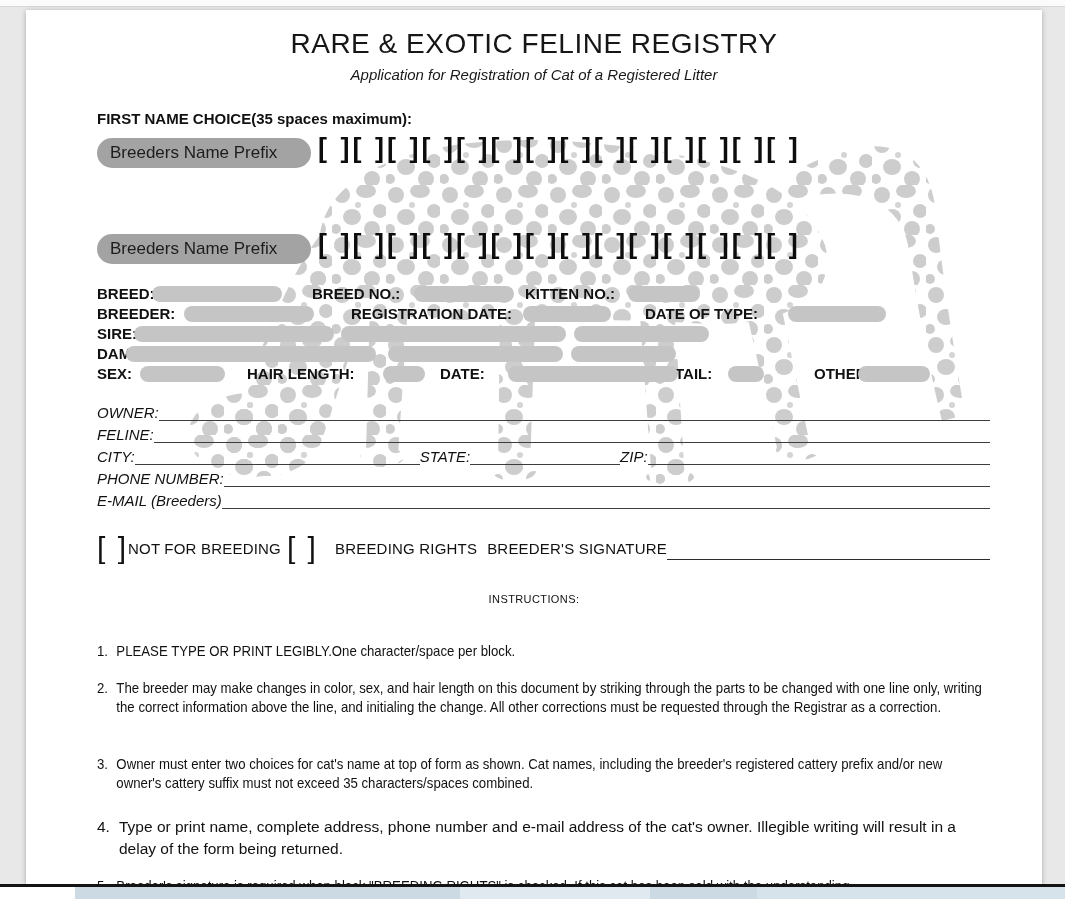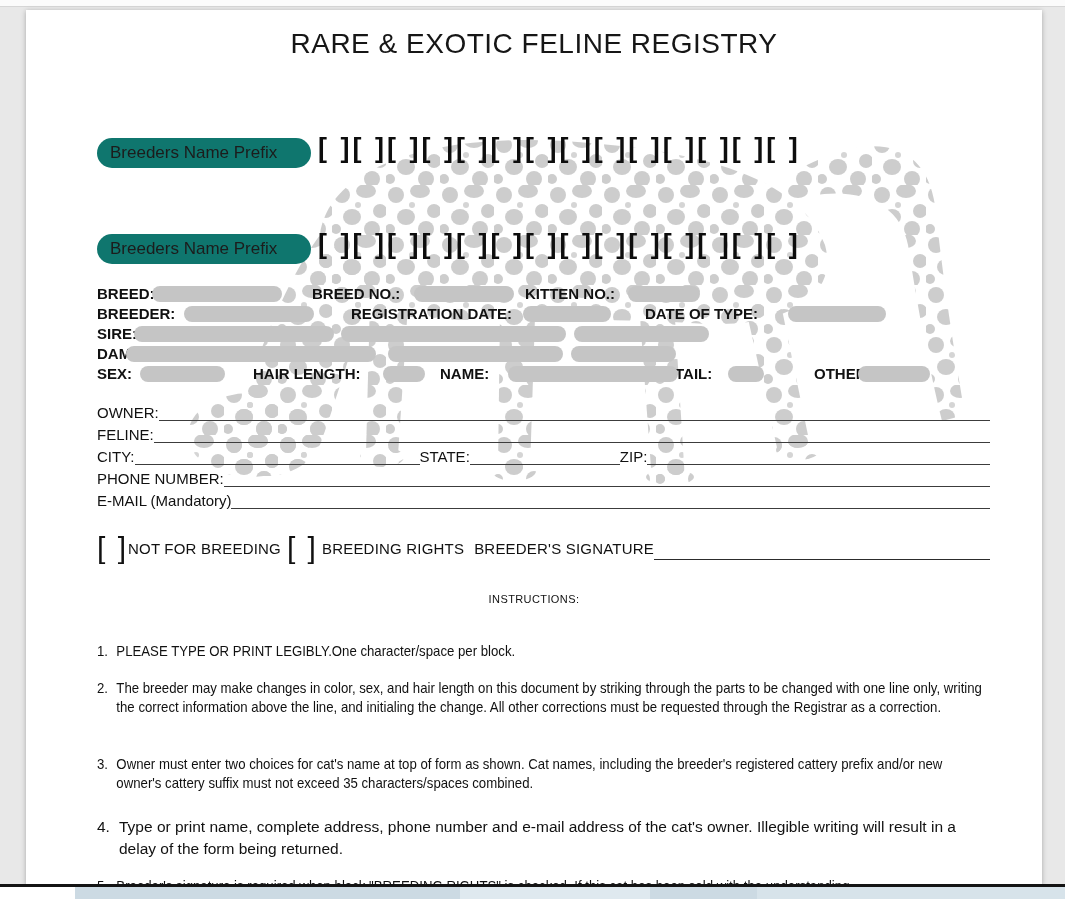--- a/index.html
+++ b/index.html
@@ -17,33 +17,33 @@
   }
   .wm{position:absolute;left:144px;top:75px;width:810px;height:400px;z-index:0;opacity:.92;}
   .z{position:relative;z-index:1;}
 
   .doc-title{position:absolute;left:0;top:18px;width:100%;text-align:center;font-size:28px;letter-spacing:.5px;color:#161616;}
   .doc-subtitle{position:absolute;left:0;top:56px;width:100%;text-align:center;font-size:15px;font-style:italic;color:#1a1a1a;}
 
   .blabel{font-weight:700;font-size:15px;white-space:pre;}
   .nc-label{position:absolute;left:71px;font-weight:700;font-size:15px;z-index:1;}
   .prefix-pill{
-    position:absolute;left:71px;width:214px;height:30px;background:#0f766e;border-radius:16px;
+    position:absolute;left:71px;width:214px;height:30px;background:#a3a3a3;border-radius:16px;
     display:flex;align-items:center;padding-left:13px;font-size:17px;color:#1c1c1c;z-index:1;box-sizing:border-box;
   }
   .char-boxes{
     position:absolute;left:292px;font-size:27px;font-weight:700;letter-spacing:3px;white-space:pre;z-index:1;color:#0d0d0d;
   }
 
   .detail-row{position:absolute;left:0;width:100%;height:20px;z-index:1;}
   .detail-row .blabel{position:absolute;top:1px;}
   .redact{position:absolute;background:#c5c5c5;border-radius:9px;height:16px;top:2px;z-index:1;}
 
   .owner-row{position:absolute;left:71px;width:893px;display:flex;font-size:15px;z-index:1;align-items:flex-end;height:20px;}
-  .owner-row .lbl{white-space:pre;}
+  .owner-row .lbl{white-space:pre;font-style:italic;}
   .fill-line{border-bottom:1.4px solid #3c3c3c;height:14px;}
   .grow{flex:1;}
   .w285{width:285px;} .w150{width:150px;}
 
   .breeding-row{position:absolute;left:71px;top:523px;width:893px;display:flex;align-items:center;z-index:1;}
   .cbx{font-size:30px;font-weight:400;white-space:pre;letter-spacing:2px;line-height:30px;}
   .bname{font-size:15px;white-space:pre;letter-spacing:.2px;}
   .sig-line{flex:1;border-bottom:1.5px solid #2c2c2c;height:16px;align-self:flex-end;margin-bottom:3px;}
 
   .instr-head{position:absolute;left:0;top:583px;width:100%;text-align:center;font-size:11px;letter-spacing:.4px;z-index:1;}
@@ -85,21 +85,23 @@
       <path d="M470,232 L505,234 L515,395 L482,397 Z"></path>
       <path d="M575,220 L610,215 L640,360 L608,367 Z"></path>
       <ellipse cx="212" cy="372" rx="22" ry="10"></ellipse>
       <ellipse cx="344" cy="386" rx="22" ry="10"></ellipse>
       <ellipse cx="500" cy="392" rx="24" ry="8"></ellipse>
       <ellipse cx="628" cy="365" rx="22" ry="10"></ellipse>
     </g>
   </svg>
 
   <div class="doc-title z">RARE &amp; EXOTIC FELINE REGISTRY</div>
-
+  <div class="doc-subtitle z">Application for Registration of Cat of a Registered Litter</div>
+
+  <div class="nc-label" style="top:100px">FIRST NAME CHOICE(35 spaces maximum):</div>
   <div class="prefix-pill" style="top:128px">Breeders Name Prefix</div>
   <div class="char-boxes" style="top:123px">[ ][ ][ ][ ][ ][ ][ ][ ][ ][ ][ ][ ][ ][ ]</div>
 
   <div class="prefix-pill" style="top:224px">Breeders Name Prefix</div>
   <div class="char-boxes" style="top:219px">[ ][ ][ ][ ][ ][ ][ ][ ][ ][ ][ ][ ][ ][ ]</div>
 
   <div class="detail-row" style="top:274px">
     <span class="blabel" style="left:71px">BREED:</span>
     <span class="redact" style="left:126px;width:130px"></span>
     <span class="blabel" style="left:286px">BREED NO.:</span>
@@ -127,23 +129,23 @@
   <div class="detail-row" style="top:334px">
     <span class="blabel" style="left:71px">DAM:</span>
     <span class="redact" style="left:100px;width:250px"></span>
     <span class="redact" style="left:362px;width:175px"></span>
     <span class="redact" style="left:545px;width:105px"></span>
   </div>
 
   <div class="detail-row" style="top:354px">
     <span class="blabel" style="left:71px">SEX:</span>
     <span class="redact" style="left:114px;width:85px"></span>
-    <span class="blabel" style="left:227px">HAIR LENGTH:</span>
+    <span class="blabel" style="left:221px">HAIR LENGTH:</span>
     <span class="redact" style="left:357px;width:42px"></span>
-    <span class="blabel" style="left:414px">NAME:</span>
+    <span class="blabel" style="left:414px">DATE:</span>
     <span class="redact" style="left:482px;width:170px"></span>
     <span class="blabel" style="left:649px">TAIL:</span>
     <span class="redact" style="left:702px;width:36px"></span>
     <span class="blabel" style="left:788px">OTHER:</span>
     <span class="redact" style="left:832px;width:72px"></span>
   </div>
 
   <div class="owner-row" style="top:391px">
     <span class="lbl">OWNER:</span>
     <span class="fill-line grow"></span>
@@ -158,29 +160,29 @@
     <span class="lbl">STATE:</span>
     <span class="fill-line w150"></span>
     <span class="lbl">ZIP:</span>
     <span class="fill-line grow"></span>
   </div>
   <div class="owner-row" style="top:457px">
     <span class="lbl">PHONE NUMBER:</span>
     <span class="fill-line grow"></span>
   </div>
   <div class="owner-row" style="top:479px">
-    <span class="lbl">E-MAIL (Mandatory)</span>
+    <span class="lbl">E-MAIL (Breeders)</span>
     <span class="fill-line grow"></span>
   </div>
 
   <div class="breeding-row">
     <span class="cbx">[ ]</span>
     <span class="bname" style="margin:0 6px 0 0">NOT FOR BREEDING</span>
     <span class="cbx">[ ]</span>
-    <span class="bname" style="margin-left:4px">BREEDING RIGHTS</span>
+    <span class="bname" style="margin-left:17px">BREEDING RIGHTS</span>
     <span class="bname" style="margin-left:10px">BREEDER'S SIGNATURE</span>
     <span class="sig-line"></span>
   </div>
 
   <div class="instr-head">INSTRUCTIONS:</div>
 
   <div class="instr-item cond" style="top:631px;width:1010px">
     <span class="num">1.</span>
     <div>PLEASE TYPE OR PRINT LEGIBLY.One character/space per block.</div>
   </div>

